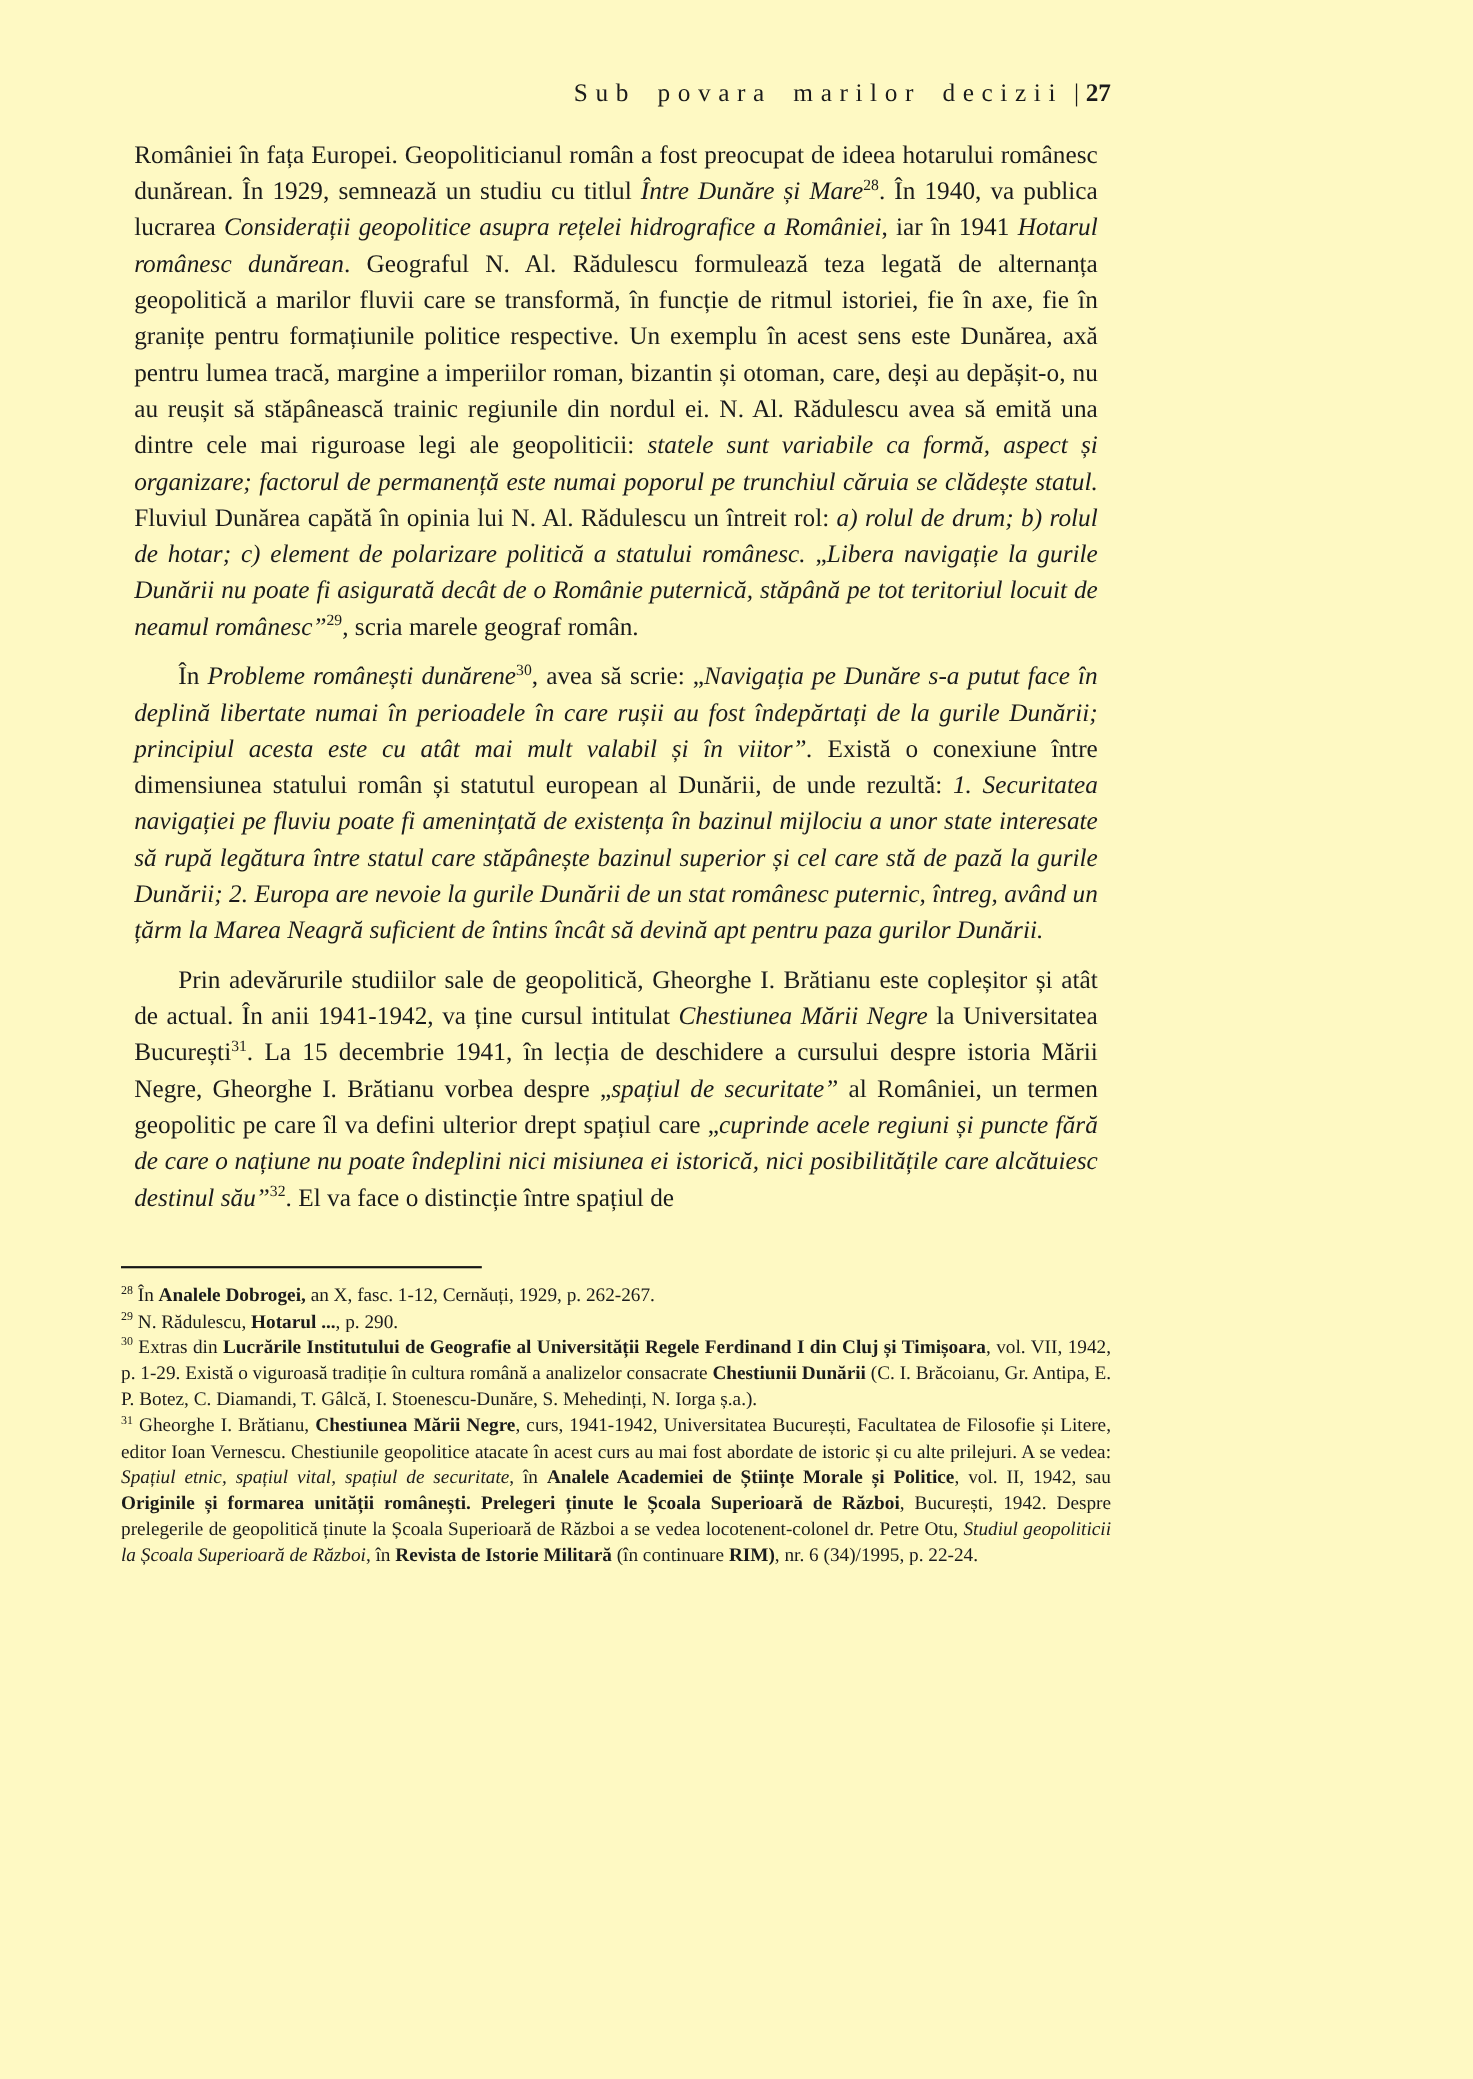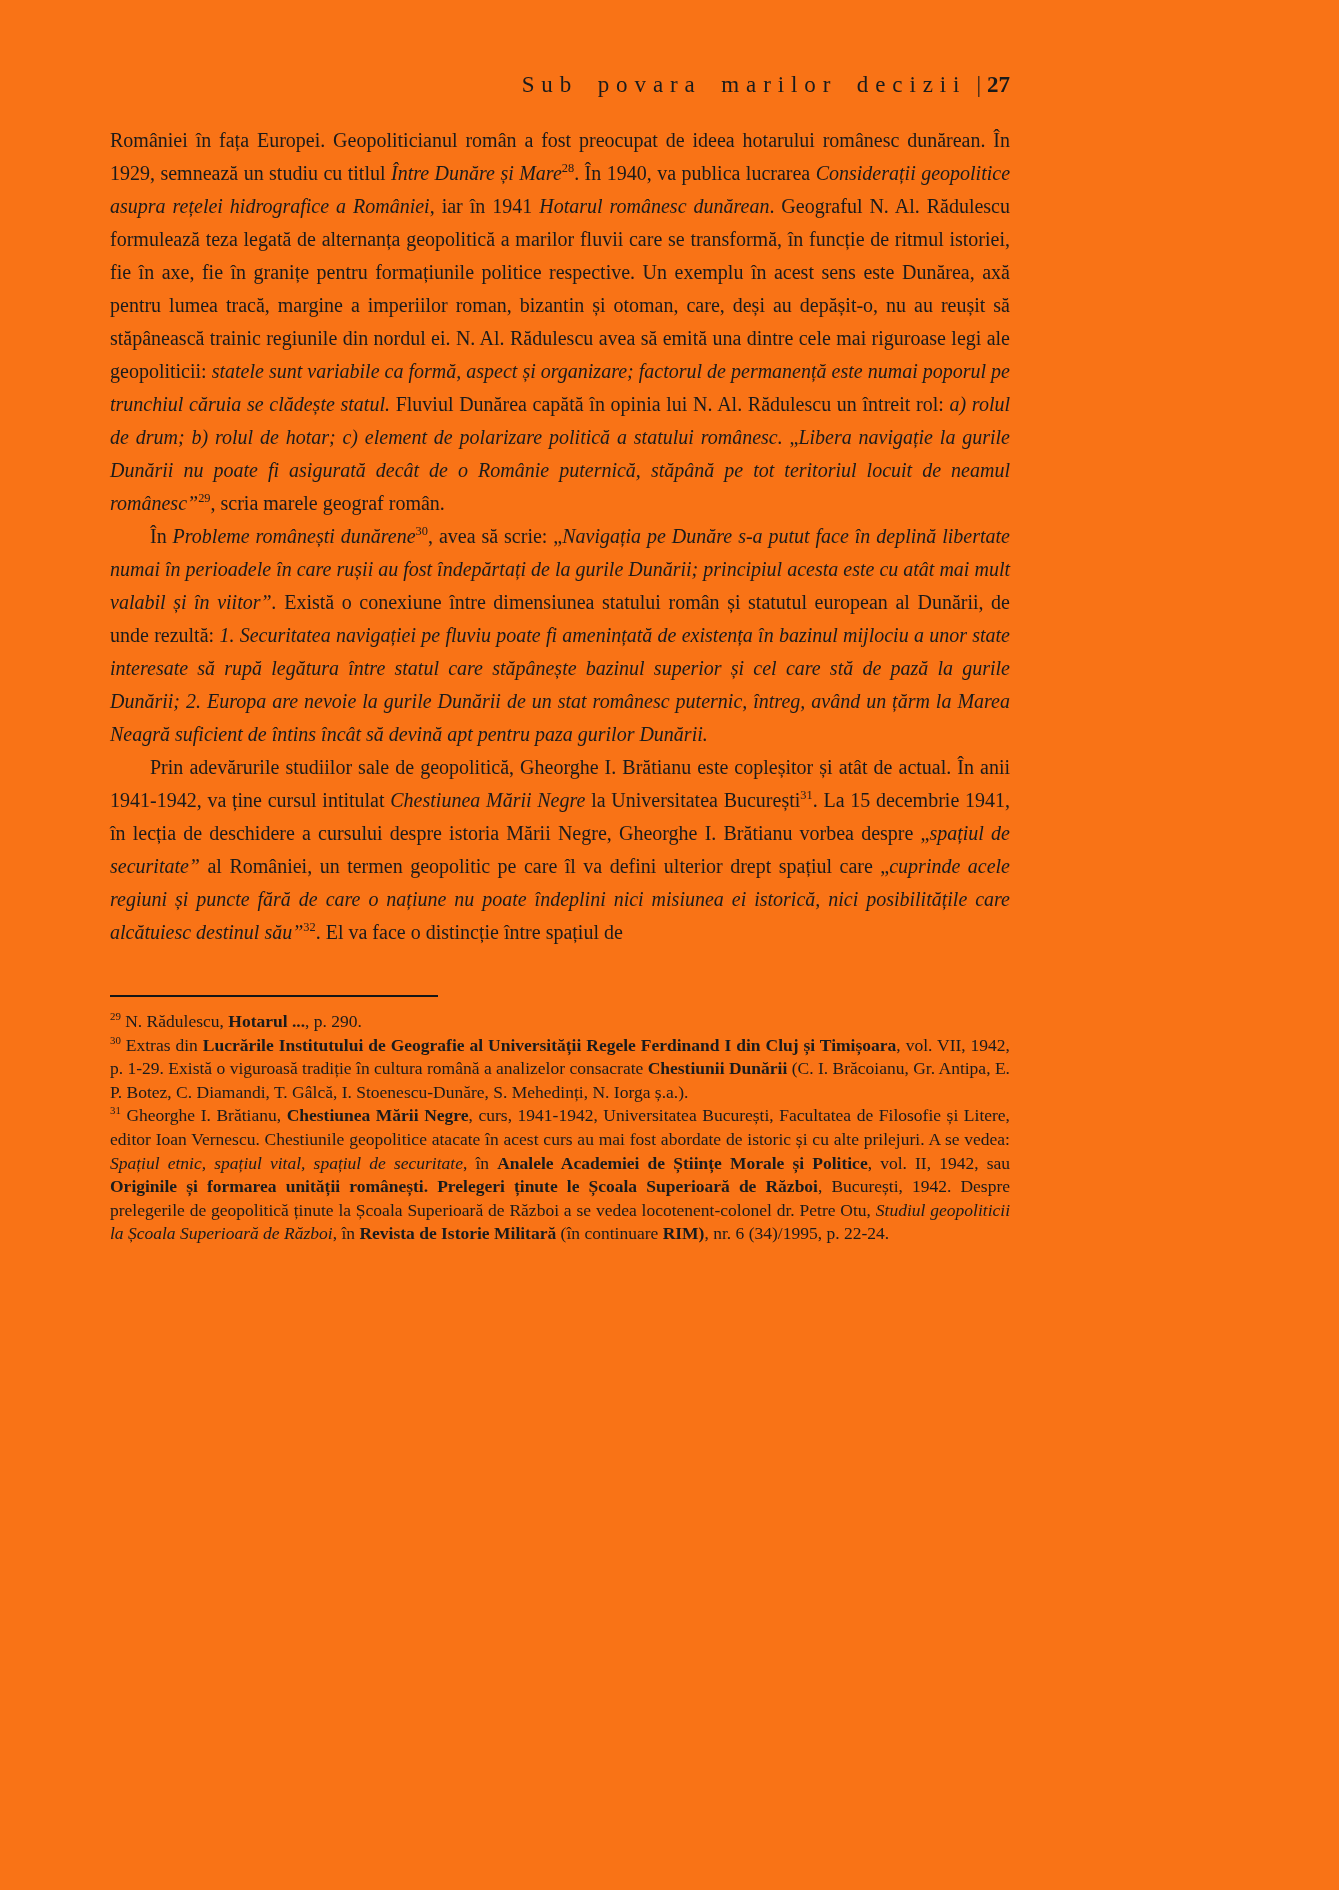--- a/index.html
+++ b/index.html
@@ -4,21 +4,21 @@
 <style>
   html, body {
     margin: 0;
     padding: 0;
     background: #ffffff;
   }
   .page {
     position: relative;
     width: 1339px;
     height: 1890px;
-    background: #f97316;
+    background: #fef9c3;
     color: #1b1b1b;
     font-family: "Liberation Serif", "DejaVu Serif", serif;
     overflow: hidden;
   }
   .content {
     position: absolute;
     left: 110px;
     top: 72px;
     width: 900px;
   }
@@ -33,24 +33,24 @@
     word-spacing: 0.30em;
   }
   .hdr-sep {
     font-weight: normal;
     margin: 0 6px 0 10px;
   }
   .page-number {
     font-weight: bold;
   }
   .bodytext p {
-    font-size: 20px;
+    font-size: 23px;
     line-height: 33px;
     text-align: justify;
-    margin: 0;
+    margin: 12px;
   }
   .bodytext p.indent {
     text-indent: 40px;
   }
   .i { font-style: italic; }
   .b { font-weight: bold; }
   sup {
     font-size: 0.62em;
     line-height: 0;
     vertical-align: super;
@@ -84,20 +84,21 @@
 
     <div class="bodytext" id="bodytext">
         <p><span>României în fața Europei. Geopoliticianul român a fost preocupat de ideea hotarului românesc dunărean. În 1929, semnează un studiu cu titlul </span><span class="i">Între Dunăre și Mare</span><sup>28</sup><span>. În 1940, va publica lucrarea </span><span class="i">Considerații geopolitice asupra rețelei hidrografice a României</span><span>, iar în 1941 </span><span class="i">Hotarul românesc dunărean</span><span>. Geograful N. Al. Rădulescu formulează teza legată de alternanța geopolitică a marilor fluvii care se transformă, în funcție de ritmul istoriei, fie în axe, fie în granițe pentru formațiunile politice respective. Un exemplu în acest sens este Dunărea, axă pentru lumea tracă, margine a imperiilor roman, bizantin și otoman, care, deși au depășit-o, nu au reușit să stăpânească trainic regiunile din nordul ei. N. Al. Rădulescu avea să emită una dintre cele mai riguroase legi ale geopoliticii: </span><span class="i">statele sunt variabile ca formă, aspect și organizare; factorul de permanență este numai poporul pe trunchiul căruia se clădește statul.</span><span> Fluviul Dunărea capătă în opinia lui N. Al. Rădulescu un întreit rol: </span><span class="i">a) rolul de drum; b) rolul de hotar; c) element de polarizare politică a statului românesc.</span><span> „</span><span class="i">Libera navigație la gurile Dunării nu poate fi asigurată decât de o Românie puternică, stăpână pe tot teritoriul locuit de neamul românesc”</span><sup>29</sup><span>, scria marele geograf român.</span></p>
         <p class="indent"><span>În </span><span class="i">Probleme românești dunărene</span><sup>30</sup><span>, avea să scrie: „</span><span class="i">Navigația pe Dunăre s-a putut face în deplină libertate numai în perioadele în care rușii au fost îndepărtați de la gurile Dunării; principiul acesta este cu atât mai mult valabil și în viitor”.</span><span> Există o conexiune între dimensiunea statului român și statutul european al Dunării, de unde rezultă: </span><span class="i">1. Securitatea navigației pe fluviu poate fi amenințată de existența în bazinul mijlociu a unor state interesate să rupă legătura între statul care stăpânește bazinul superior și cel care stă de pază la gurile Dunării; 2. Europa are nevoie la gurile Dunării de un stat românesc puternic, întreg, având un țărm la Marea Neagră suficient de întins încât să devină apt pentru paza gurilor Dunării.</span></p>
         <p class="indent"><span>Prin adevărurile studiilor sale de geopolitică, Gheorghe I. Brătianu este copleșitor și atât de actual. În anii 1941-1942, va ține cursul intitulat </span><span class="i">Chestiunea Mării Negre</span><span> la Universitatea București</span><sup>31</sup><span>. La 15 decembrie 1941, în lecția de deschidere a cursului despre istoria Mării Negre, Gheorghe I. Brătianu vorbea despre „</span><span class="i">spațiul de securitate”</span><span> al României, un termen geopolitic pe care îl va defini ulterior drept spațiul care „</span><span class="i">cuprinde acele regiuni și puncte fără de care o națiune nu poate îndeplini nici misiunea ei istorică, nici posibilitățile care alcătuiesc destinul său”</span><sup>32</sup><span>. El va face o distincție între spațiul de</span></p>
       </div>
 
     <div class="footnotes">
       <div class="fn-rule"></div>
       <div id="footnotes">
+          <p><sup>28</sup><span> În </span><span class="b">Analele Dobrogei,</span><span> an X, fasc. 1-12, Cernăuți, 1929, p. 262-267.</span></p>
           <p><sup>29</sup><span> N. Rădulescu, </span><span class="b">Hotarul ...</span><span>, p. 290.</span></p>
           <p><sup>30</sup><span> Extras din </span><span class="b">Lucrările Institutului de Geografie al Universității Regele Ferdinand I din Cluj și Timișoara</span><span>, vol. VII, 1942, p. 1-29. Există o viguroasă tradiție în cultura română a analizelor consacrate </span><span class="b">Chestiunii Dunării</span><span> (C. I. Brăcoianu, Gr. Antipa, E. P. Botez, C. Diamandi, T. Gâlcă, I. Stoenescu-Dunăre, S. Mehedinți, N. Iorga ș.a.).</span></p>
           <p><sup>31</sup><span> Gheorghe I. Brătianu, </span><span class="b">Chestiunea Mării Negre</span><span>, curs, 1941-1942, Universitatea București, Facultatea de Filosofie și Litere, editor Ioan Vernescu. Chestiunile geopolitice atacate în acest curs au mai fost abordate de istoric și cu alte prilejuri. A se vedea: </span><span class="i">Spațiul etnic, spațiul vital, spațiul de securitate</span><span>, în </span><span class="b">Analele Academiei de Științe Morale și Politice</span><span>, vol. II, 1942, sau </span><span class="b">Originile și formarea unității românești. Prelegeri ținute le Școala Superioară de Război</span><span>, București, 1942. Despre prelegerile de geopolitică ținute la Școala Superioară de Război a se vedea locotenent-colonel dr. Petre Otu, </span><span class="i">Studiul geopoliticii la Școala Superioară de Război</span><span>, în </span><span class="b">Revista de Istorie Militară</span><span> (în continuare </span><span class="b">RIM)</span><span>, nr. 6 (34)/1995, p. 22-24.</span></p>
         </div>
     </div>
 
   </div>
 </div>
 
 </body></html>

